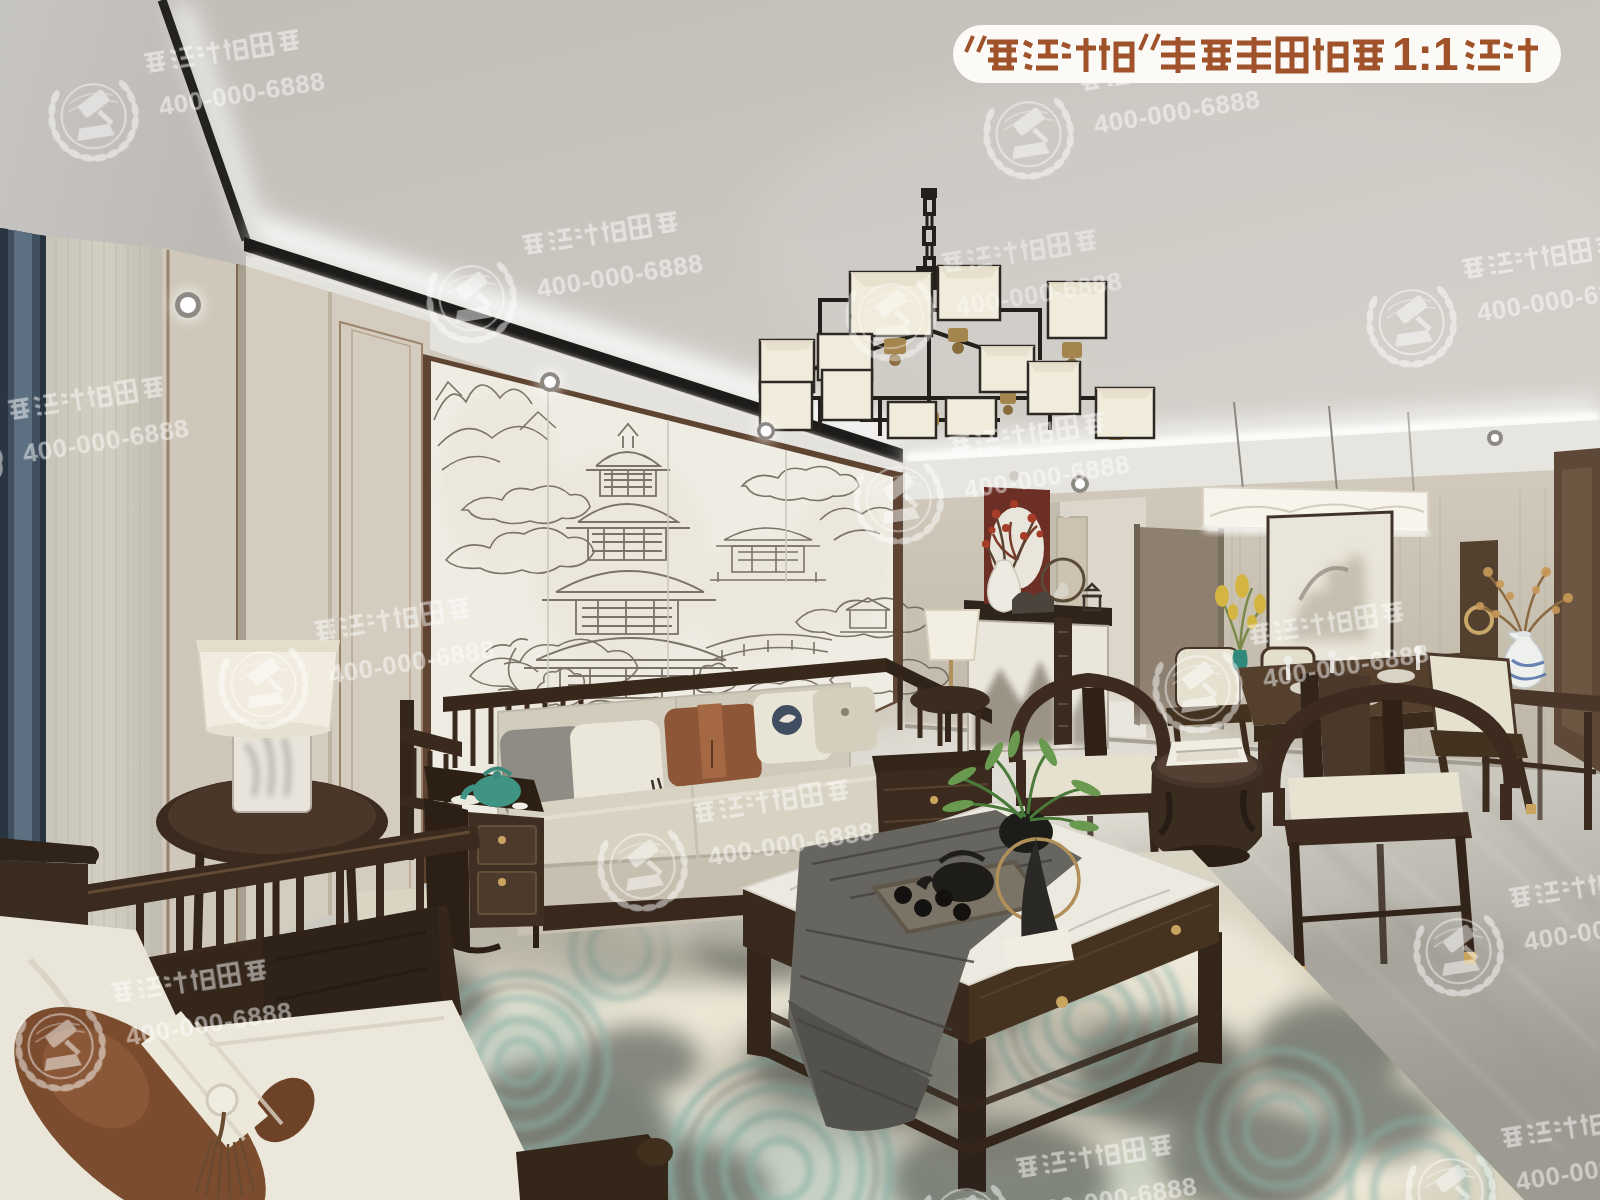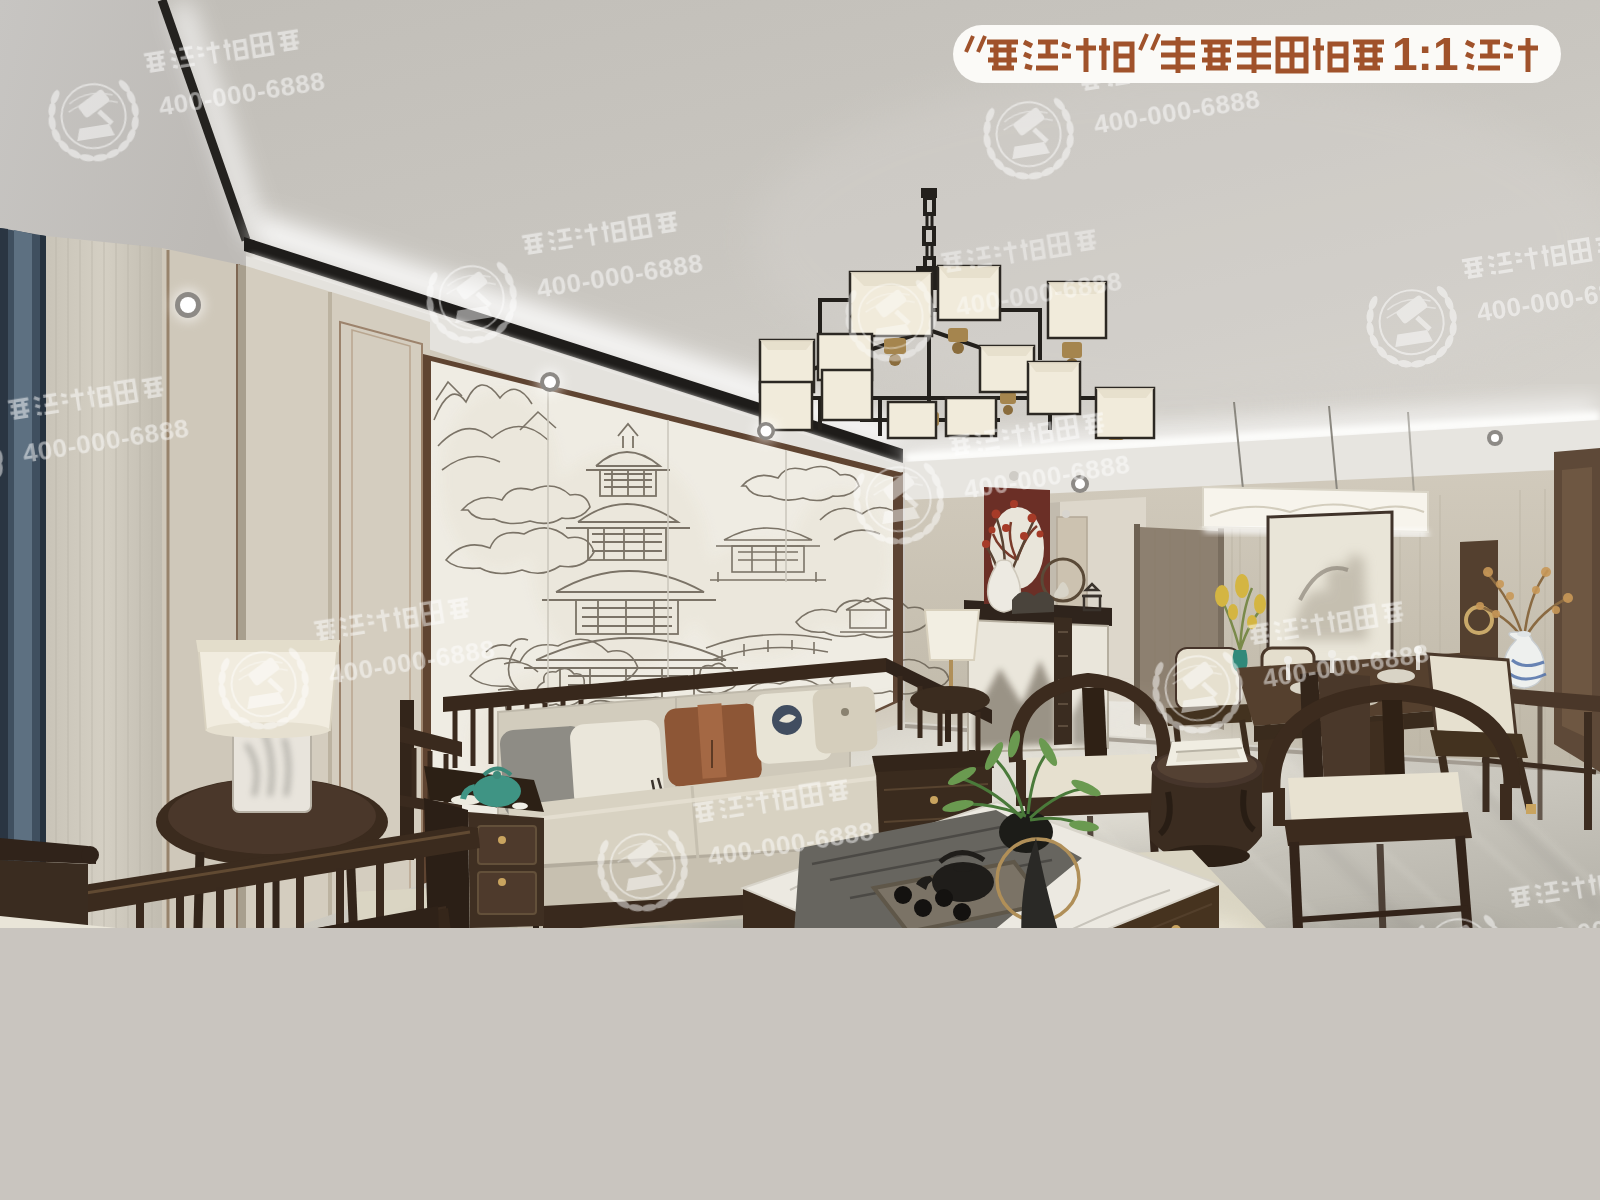--- a/index.html
+++ b/index.html
@@ -1,16 +1,16 @@
 <!DOCTYPE html>
 <html><head>
 <meta charset="utf-8">
 <style>
 html,body{margin:0;padding:0;background:#c9c5bf;font-family:"Liberation Sans",sans-serif;}
-#stage{position:relative;width:1600px;height:928px;overflow:hidden;}
+#stage{position:relative;width:1600px;height:1200px;overflow:hidden;}
 </style>
 </head>
 <body>
 
 <div id="stage">
 <svg width="1600" height="1200" viewBox="0 0 1600 1200">
 <defs>
 <linearGradient id="ceilG" x1="0" y1="0" x2="0.75" y2="1">
 <stop offset="0" stop-color="#c1beb8"></stop>
           <stop offset="0.55" stop-color="#c9c6c0"></stop>

